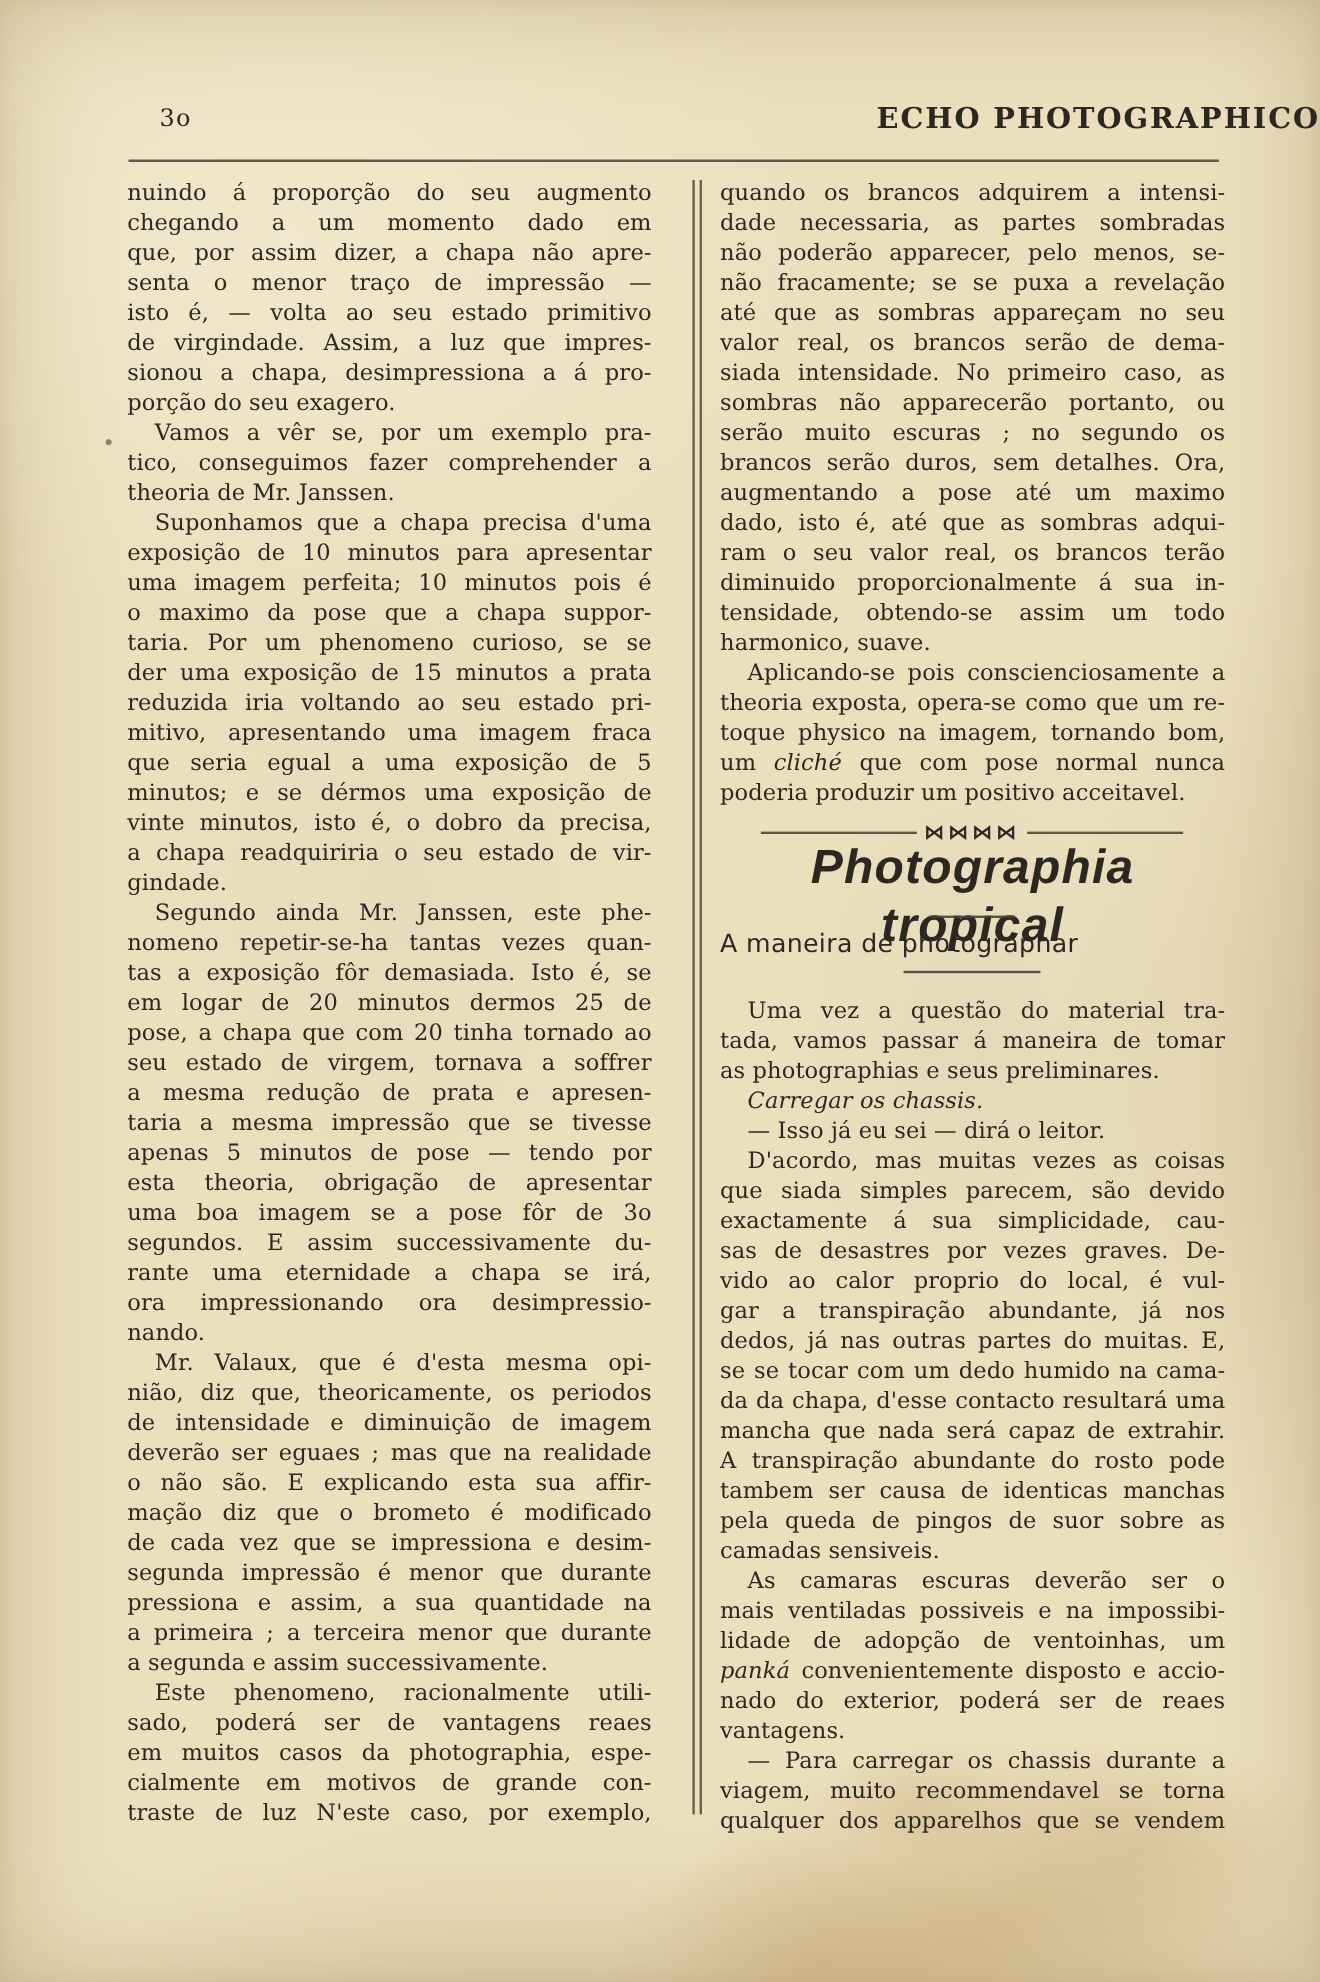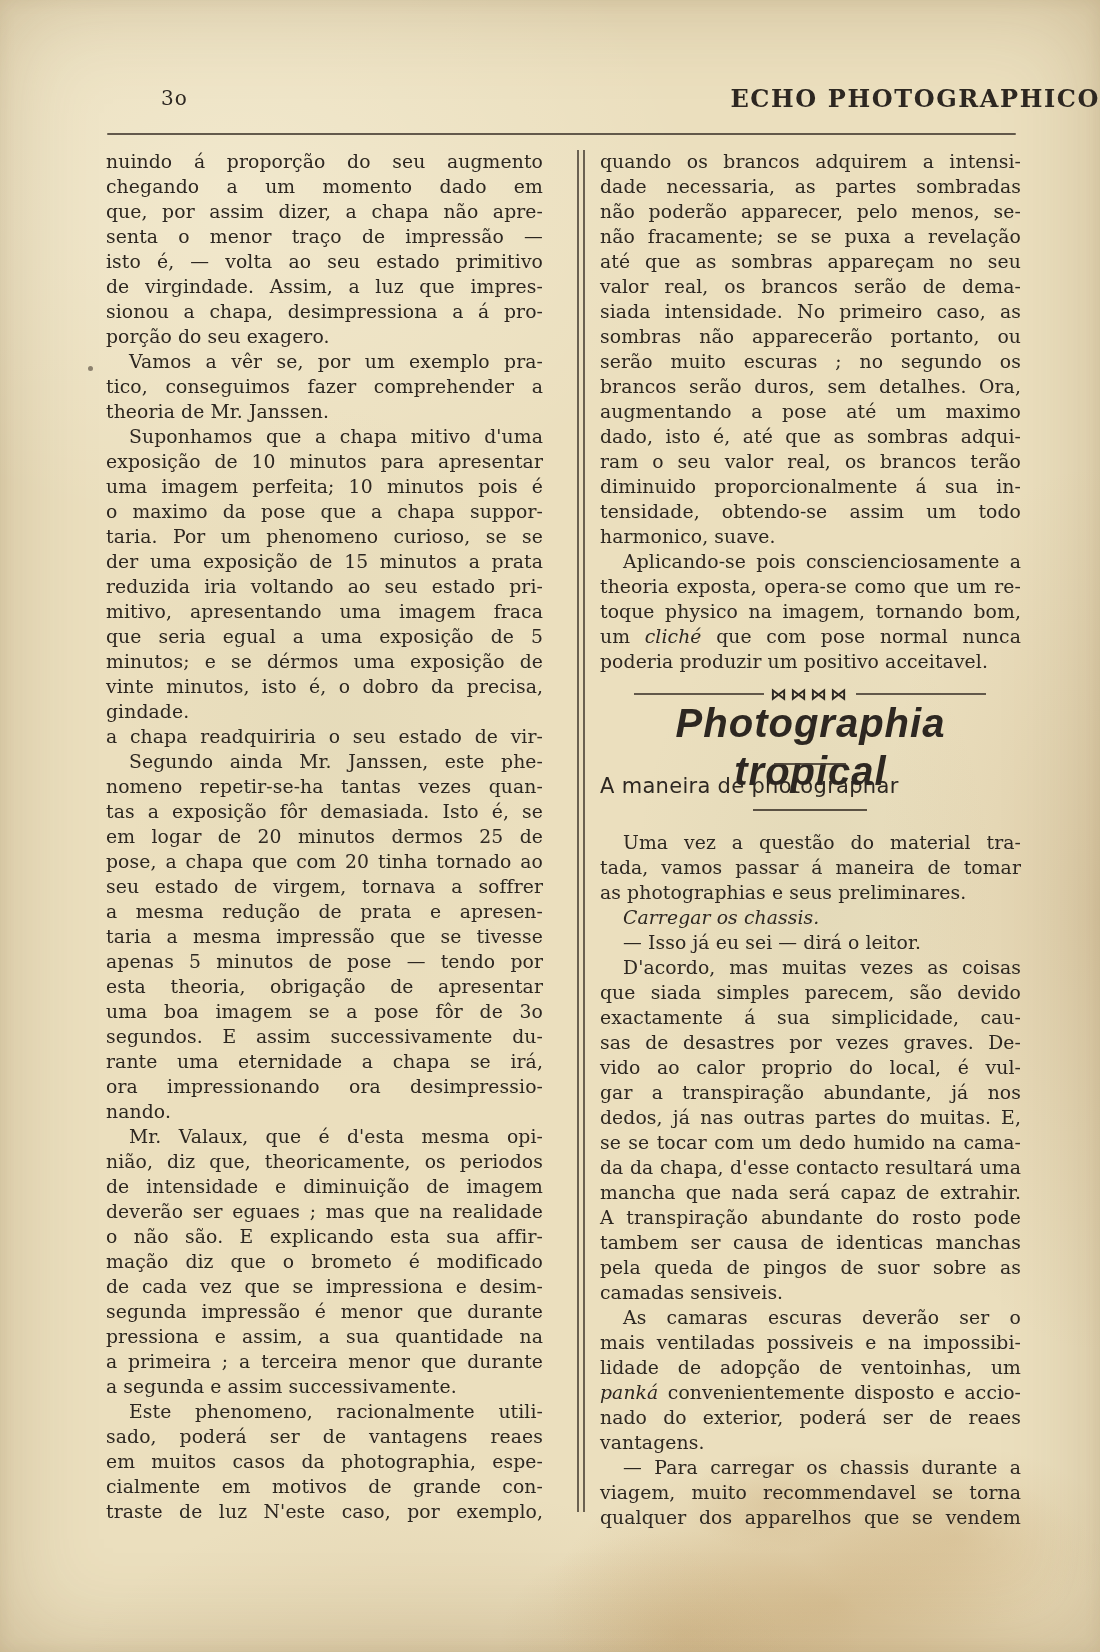--- a/index.html
+++ b/index.html
@@ -27,21 +27,21 @@
       radial-gradient(ellipse 120px 70px at 70% 91%, rgba(176,132,70,.15), rgba(176,132,70,0) 70%),
       radial-gradient(ellipse 700px 520px at 22% 12%, rgba(255,252,238,.30), rgba(255,252,238,0) 65%),
       radial-gradient(ellipse 320px 640px at 100% 55%, rgba(150,110,60,.14), rgba(150,110,60,0) 70%),
       radial-gradient(ellipse 520px 280px at 40% 102%, rgba(150,110,60,.10), rgba(150,110,60,0) 70%),
       radial-gradient(ellipse 260px 430px at 74% 54%, rgba(128,148,118,.07), rgba(128,148,118,0) 70%),
       radial-gradient(ellipse 300px 500px at 30% 45%, rgba(128,148,118,.05), rgba(128,148,118,0) 70%);
   }
   .speck{position:absolute;width:5px;height:5px;border-radius:50%;background:rgba(60,50,40,.55);}
 
   
-  .header{position:absolute;top:84px;left:0;right:0;height:32px;margin-left:28px;}
+  .header{position:absolute;top:84px;left:0;right:0;height:32px;}
   .pagenum{position:absolute;left:133px;top:2px;font-size:20px;letter-spacing:1px;}
   .journal-title{
     position:absolute;left:0;right:0;text-align:right;top:0;
     font-size:24px;font-weight:700;letter-spacing:1.6px;
   }
   .header-rule{
     position:absolute;top:133px;left:107px;width:909px;height:2px;
     background:var(--rule);opacity:.85;border-radius:1px;
   }
 
@@ -122,33 +122,33 @@
       <div class="line">chegando a um momento dado em</div>
       <div class="line">que, por assim dizer, a chapa não apre-</div>
       <div class="line">senta o menor traço de impressão —</div>
       <div class="line">isto é, — volta ao seu estado primitivo</div>
       <div class="line">de virgindade. Assim, a luz que impres-</div>
       <div class="line">sionou a chapa, desimpressiona a á pro-</div>
       <div class="line end">porção do seu exagero.</div>
       <div class="line indent">Vamos a vêr se, por um exemplo pra-</div>
       <div class="line">tico, conseguimos fazer comprehender a</div>
       <div class="line end">theoria de Mr. Janssen.</div>
-      <div class="line indent">Suponhamos que a chapa mitivo d'uma</div>
+      <div class="line indent">Suponhamos que a chapa precisa d'uma</div>
       <div class="line">exposição de 10 minutos para apresentar</div>
       <div class="line">uma imagem perfeita; 10 minutos pois é</div>
       <div class="line">o maximo da pose que a chapa suppor-</div>
       <div class="line">taria. Por um phenomeno curioso, se se</div>
       <div class="line">der uma exposição de 15 minutos a prata</div>
       <div class="line">reduzida iria voltando ao seu estado pri-</div>
       <div class="line">mitivo, apresentando uma imagem fraca</div>
       <div class="line">que seria egual a uma exposição de 5</div>
       <div class="line">minutos; e se dérmos uma exposição de</div>
       <div class="line">vinte minutos, isto é, o dobro da precisa,</div>
+      <div class="line">a chapa readquiriria o seu estado de vir-</div>
       <div class="line end">gindade.</div>
-      <div class="line">a chapa readquiriria o seu estado de vir-</div>
       <div class="line indent">Segundo ainda Mr. Janssen, este phe-</div>
       <div class="line">nomeno repetir-se-ha tantas vezes quan-</div>
       <div class="line">tas a exposição fôr demasiada. Isto é, se</div>
       <div class="line">em logar de 20 minutos dermos 25 de</div>
       <div class="line">pose, a chapa que com 20 tinha tornado ao</div>
       <div class="line">seu estado de virgem, tornava a soffrer</div>
       <div class="line">a mesma redução de prata e apresen-</div>
       <div class="line">taria a mesma impressão que se tivesse</div>
       <div class="line">apenas 5 minutos de pose — tendo por</div>
       <div class="line">esta theoria, obrigação de apresentar</div>

